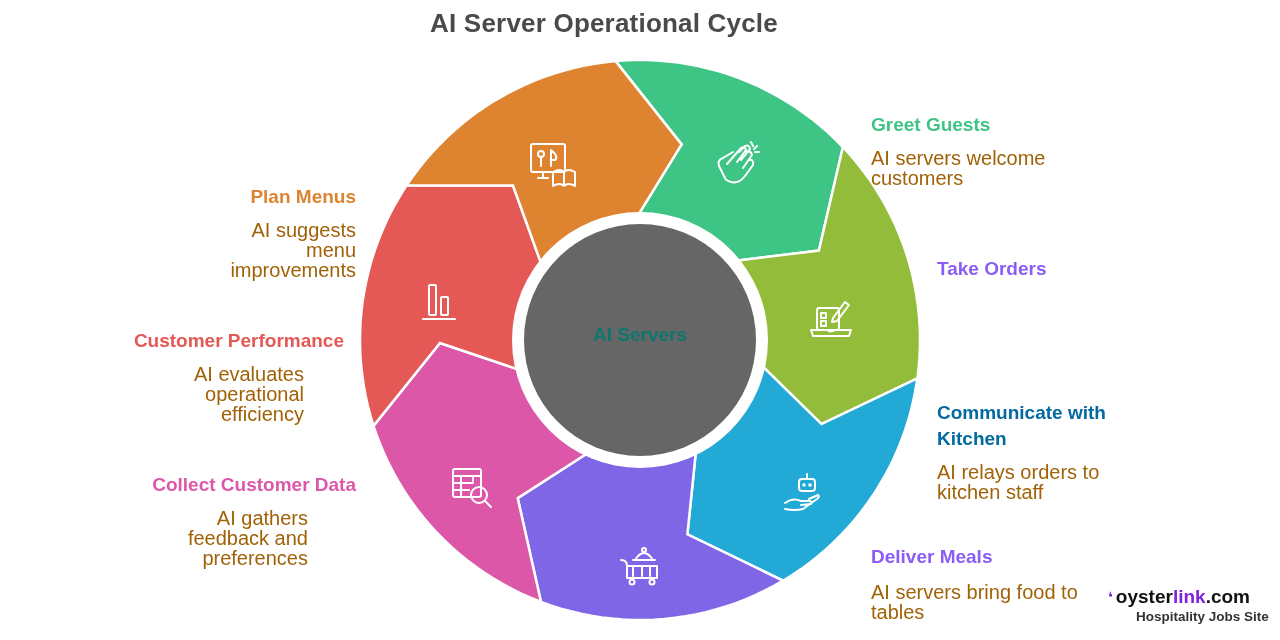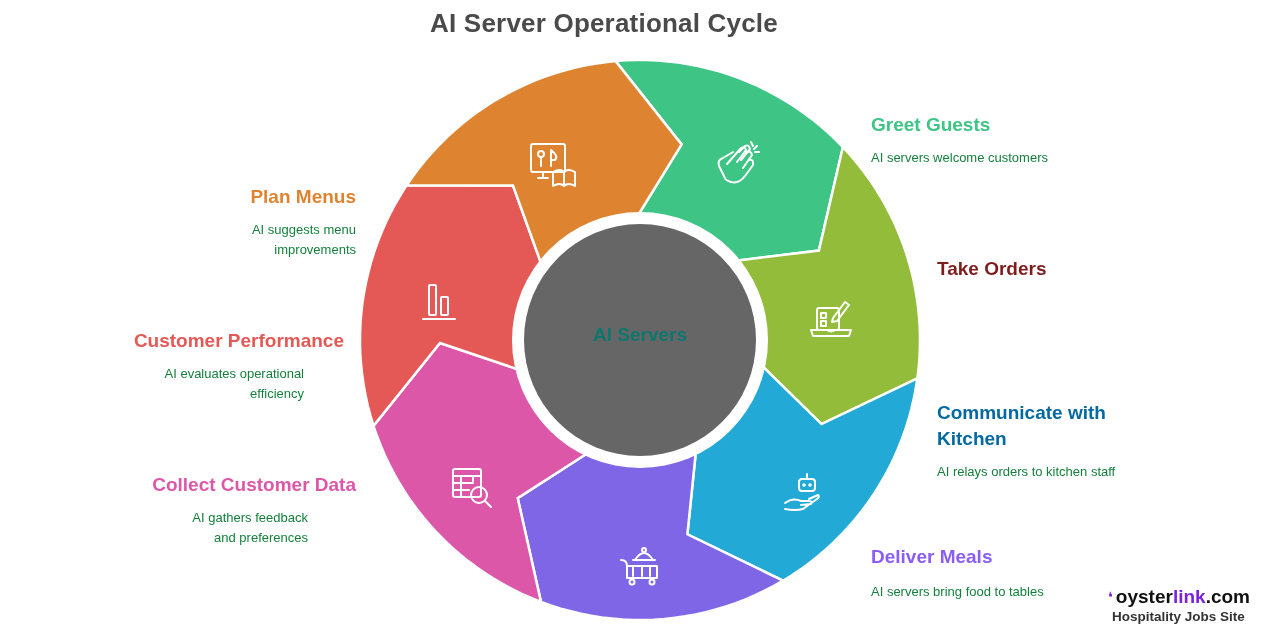--- a/index.html
+++ b/index.html
@@ -1,29 +1,29 @@
 <!DOCTYPE html>
 <html><head>
 <meta charset="utf-8">
 <style>
   html, body { margin:0; padding:0; background:#ffffff; }
   body { width:1280px; height:640px; position:relative; overflow:hidden; font-family:"Liberation Sans", "DejaVu Sans", sans-serif; }
   .title { position:absolute; left:0; top:8px; width:1208px; text-align:center; font-size:26px; font-weight:bold; color:#4a4a4a; letter-spacing:0.2px; }
   #wheel { position:absolute; left:0; top:0; }
   .label { position:absolute; width:240px; }
   .label .h { font-size:19px; font-weight:bold; line-height:26px; }
-  .label .d { font-size:13px; color:#15803d; line-height:20px; margin-top:12px; }
+  .label .d { font-size:20px; color:#a16207; line-height:20px; margin-top:12px; }
   .right { text-align:left; }
   .left { text-align:right; }
   .center-text { position:absolute; left:540px; top:324px; width:200px; text-align:center; color:#0f766e; font-weight:bold; font-size:19px; }
   .brand { position:absolute; left:1108px; top:586px; width:170px; }
   .brand .top { font-size:19px; font-weight:bold; color:#111; line-height:22px; }
   .brand .top .lk { color:#7c22e0; }
   .brand .top .dot { color:#7c22e0; font-size:14px; vertical-align:top; margin-right:3px; }
-  .brand .sub { font-size:13.5px; font-weight:bold; color:#333; margin-left:4px; line-height:18px; }
+  .brand .sub { font-size:13.5px; font-weight:bold; color:#333; margin-left:28px; line-height:18px; }
 </style>
 </head>
 <body>
 
 <div class="title">AI Server Operational Cycle</div>
 
 <svg id="wheel" width="1280" height="640">
     <polygon points="633.8,222.2 681.6,144.4 615.6,61.1 626.0,60.3 636.5,60.0 647.0,60.1 657.4,60.5 667.9,61.4 678.3,62.6 688.6,64.3 698.9,66.3 709.1,68.7 719.2,71.4 729.2,74.6 739.0,78.1 748.8,82.0 758.3,86.2 767.7,90.8 777.0,95.8 786.0,101.1 794.8,106.7 803.4,112.7 811.8,118.9 820.0,125.5 827.9,132.4 835.5,139.6 842.9,147.0 818.9,250.5 728.3,261.7 722.2,255.3 715.6,249.4 708.6,244.0 701.3,239.2 693.6,234.9 685.6,231.2 677.3,228.1 668.8,225.6 660.2,223.7 651.5,222.6 642.6,222.0 633.8,222.2" fill="#3ec484" stroke="#ffffff" stroke-width="2.5" stroke-linejoin="miter"></polygon>
     <polygon points="728.3,261.7 818.9,250.5 842.9,147.0 849.9,154.7 856.7,162.7 863.2,170.9 869.4,179.4 875.2,188.1 880.7,197.0 885.9,206.1 890.7,215.4 895.2,224.8 899.3,234.5 903.1,244.2 906.5,254.1 909.5,264.2 912.2,274.3 914.4,284.5 916.3,294.8 917.8,305.2 918.9,315.6 919.7,326.0 920.0,336.5 919.9,347.0 919.5,357.4 918.6,367.9 917.4,378.3 821.5,424.1 756.3,360.2 757.4,351.5 758.0,342.6 757.8,333.8 757.0,325.0 755.6,316.3 753.5,307.8 750.8,299.4 747.4,291.2 743.5,283.3 739.0,275.7 733.9,268.5 728.3,261.7" fill="#93bc3a" stroke="#ffffff" stroke-width="2.5" stroke-linejoin="miter"></polygon>
     <polygon points="756.3,360.2 821.5,424.1 917.4,378.3 915.7,388.6 913.7,398.9 911.3,409.1 908.6,419.2 905.4,429.2 901.9,439.0 898.0,448.8 893.8,458.3 889.2,467.7 884.2,477.0 878.9,486.0 873.3,494.8 867.3,503.4 861.1,511.8 854.5,520.0 847.6,527.9 840.4,535.5 833.0,542.9 825.3,549.9 817.3,556.7 809.1,563.2 800.6,569.4 791.9,575.2 783.0,580.7 687.4,534.3 696.7,443.5 704.3,439.0 711.5,433.9 718.3,428.3 724.7,422.2 730.6,415.6 736.0,408.6 740.8,401.3 745.1,393.6 748.8,385.6 751.9,377.3 754.4,368.8 756.3,360.2" fill="#22a9d6" stroke="#ffffff" stroke-width="2.5" stroke-linejoin="miter"></polygon>
@@ -79,21 +79,21 @@
     </g>
   </svg>
 
 <div class="center-text">AI Servers</div>
 
 <div class="label right" style="left:871px; top:112px;">
   <div class="h" style="color:#3ec484">Greet Guests</div>
   <div class="d" style="margin-top:10px">AI servers welcome customers</div>
 </div>
 <div class="label right" style="left:937px; top:256px; width:220px;">
-  <div class="h" style="color:#7f1d1d">Take Orders</div>
+  <div class="h" style="color:#8b5cf6">Take Orders</div>
 </div>
 <div class="label right" style="left:937px; top:400px; width:200px;">
   <div class="h" style="color:#0369a1">Communicate with Kitchen</div>
   <div class="d" style="margin-top:10px">AI relays orders to kitchen staff</div>
 </div>
 <div class="label right" style="left:871px; top:544px;">
   <div class="h" style="color:#8b5cf6">Deliver Meals</div>
   <div class="d" style="margin-top:12px">AI servers bring food to tables</div>
 </div>
 <div class="label left" style="left:104px; top:472px; width:252px;">

